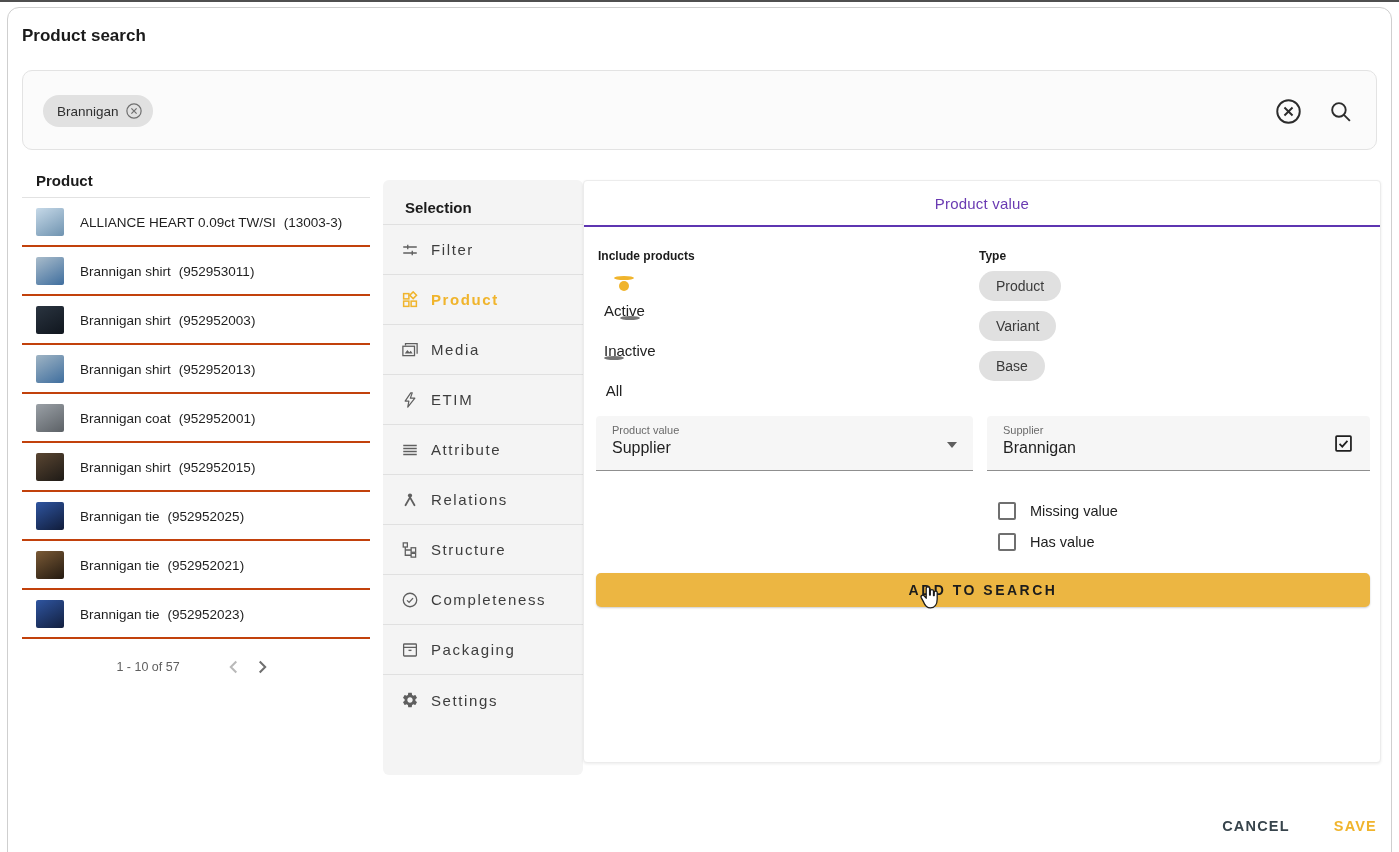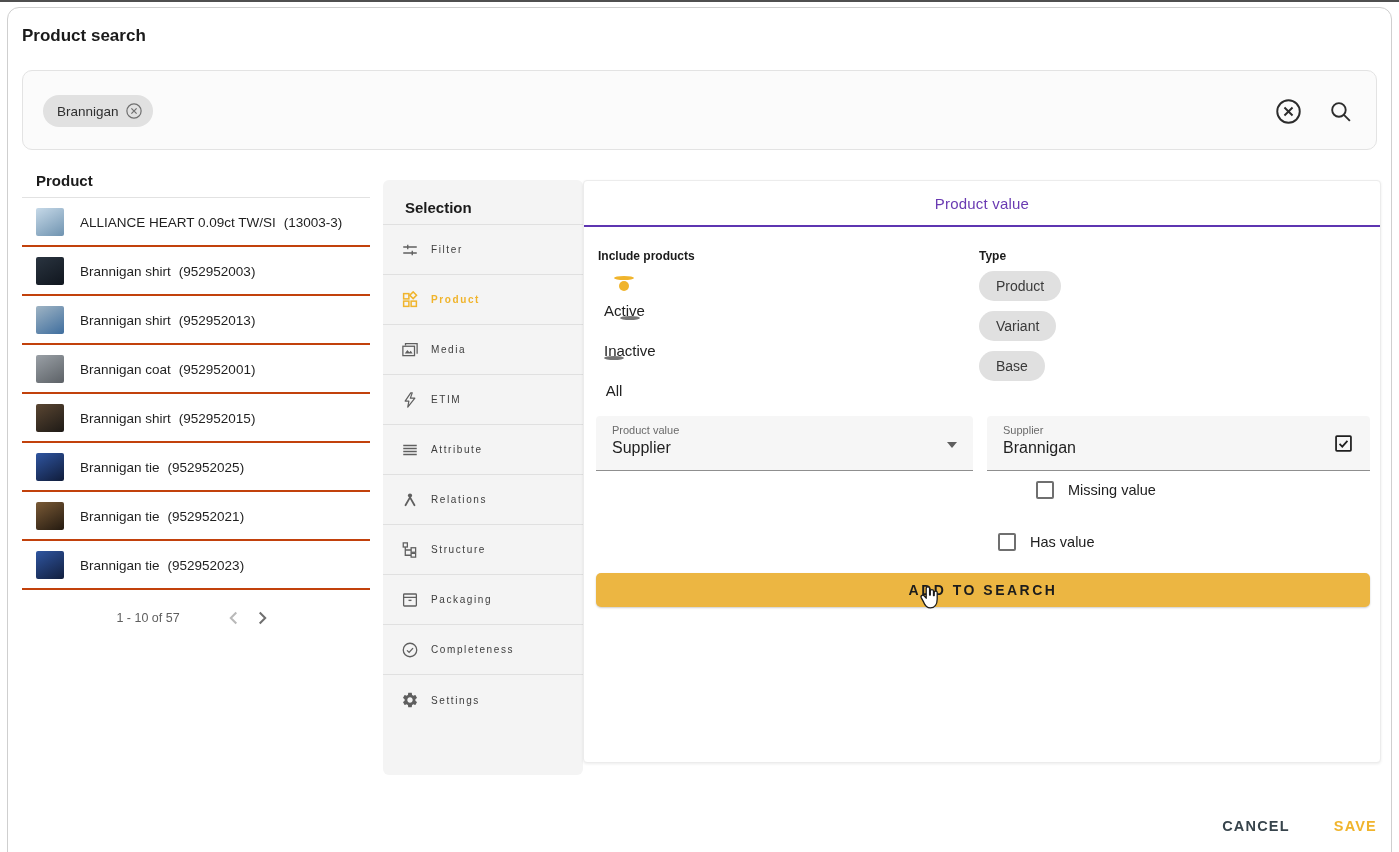--- a/index.html
+++ b/index.html
@@ -36,21 +36,21 @@
   .pg-btn { width:28px; height:28px; display:flex; align-items:center; justify-content:center; cursor:pointer; }
 
   
   .sidebar { position:absolute; left:383px; top:180px; width:200px; height:595px;
     background:#f4f4f4; border-radius:6px;text-align:right; }
   .sidebar-header { height:45px; display:flex; align-items:flex-end; padding:0 0 8px 22px;
     font-size:15px; font-weight:bold; color:#1b1b1b; border-bottom:1px solid #e0e0e0; }
   .side-item { height:50px; display:flex; align-items:center; gap:12px; padding-left:18px;
     border-bottom:1px solid #e0e0e0; cursor:pointer; }
   .side-item:last-child { border-bottom:none; }
-  .side-item .lbl { font-size:10px; font-weight:500; letter-spacing:1.6px; color:#3d3d3d; }
+  .side-item .lbl { font-size:15px; font-weight:500; letter-spacing:1.6px; color:#3d3d3d; }
   .side-item svg { flex:0 0 18px; }
   .side-item.active .lbl { color:var(--accent,#f0b42c); font-weight:bold; }
 
   
   .panel { position:absolute; left:583px; top:180px; width:798px; height:583px; background:#fff;
     border:1px solid #ececec; border-radius:4px; box-shadow:0 1px 3px rgba(0,0,0,.08); }
   .tab-bar { position:absolute; left:0; top:0; width:100%; height:46px; display:flex;
     align-items:center; justify-content:center; border-bottom:2px solid var(--purple,#5e35b1); cursor:pointer; }
   .tab-label { font-size:15px; font-weight:500; letter-spacing:.2px; color:#6a3ab2; }
 
@@ -122,20 +122,24 @@
 </div>
 
 <div class="product-col">
   <div class="product-header">Product</div>
 
   <div class="product-row">
     <div class="thumb" style="background: linear-gradient(150deg, rgb(198, 217, 232), rgb(111, 147, 176));"></div>
     <div><span class="prod-name">ALLIANCE HEART 0.09ct TW/SI</span><span class="prod-code">(13003-3)</span></div>
   </div>
   <div class="product-row">
+    <div class="thumb" style="background: linear-gradient(150deg, rgb(169, 188, 203), rgb(63, 110, 158));"></div>
+    <div><span class="prod-name">Brannigan shirt</span><span class="prod-code">(952953011)</span></div>
+  </div>
+  <div class="product-row">
     <div class="thumb" style="background: linear-gradient(150deg, rgb(42, 52, 64), rgb(16, 22, 30));"></div>
     <div><span class="prod-name">Brannigan shirt</span><span class="prod-code">(952952003)</span></div>
   </div>
   <div class="product-row">
     <div class="thumb" style="background: linear-gradient(150deg, rgb(159, 180, 196), rgb(63, 110, 158));"></div>
     <div><span class="prod-name">Brannigan shirt</span><span class="prod-code">(952952013)</span></div>
   </div>
   <div class="product-row">
     <div class="thumb" style="background: linear-gradient(150deg, rgb(154, 160, 166), rgb(92, 97, 102));"></div>
     <div><span class="prod-name">Brannigan coat</span><span class="prod-code">(952952001)</span></div>
@@ -230,33 +234,33 @@
       <rect x="3" y="2.5" width="5.5" height="5.5" fill="none" stroke="#5f5f5f" stroke-width="1.7"></rect>
       <rect x="13.5" y="9" width="6" height="6" fill="none" stroke="#5f5f5f" stroke-width="1.7"></rect>
       <rect x="13.5" y="16.5" width="6" height="5" fill="none" stroke="#5f5f5f" stroke-width="1.7"></rect>
       <path d="M5.7 8 V12 H13.5 M5.7 12 V19 H13.5" fill="none" stroke="#5f5f5f" stroke-width="1.7"></path>
     </svg>
     <span class="lbl">Structure</span>
   </div>
 
   <div class="side-item">
     <svg width="18" height="18" viewBox="0 0 24 24">
+      <circle cx="12" cy="12" r="9" fill="none" stroke="#5f5f5f" stroke-width="1.7"></circle>
+      <path d="M8 12.5 L10.8 15.2 L16 9.5" fill="none" stroke="#5f5f5f" stroke-width="1.8"></path>
+    </svg>
+    <span class="lbl">Completeness</span>
+  </div>
+
+  <div class="side-item">
+    <svg width="18" height="18" viewBox="0 0 24 24">
       <rect x="3.5" y="4" width="17" height="16" rx="1" fill="none" stroke="#5f5f5f" stroke-width="1.7"></rect>
       <path d="M3.5 8.5 H20.5" stroke="#5f5f5f" stroke-width="1.7"></path>
       <path d="M10 12.5 H14" stroke="#5f5f5f" stroke-width="1.8"></path>
     </svg>
     <span class="lbl">Packaging</span>
-  </div>
-
-  <div class="side-item">
-    <svg width="18" height="18" viewBox="0 0 24 24">
-      <circle cx="12" cy="12" r="9" fill="none" stroke="#5f5f5f" stroke-width="1.7"></circle>
-      <path d="M8 12.5 L10.8 15.2 L16 9.5" fill="none" stroke="#5f5f5f" stroke-width="1.8"></path>
-    </svg>
-    <span class="lbl">Completeness</span>
   </div>
 
   <div class="side-item">
     <svg width="18" height="18" viewBox="0 0 24 24">
       <path fill="#5f5f5f" d="M19.14,12.94c0.04-0.3,0.06-0.61,0.06-0.94c0-0.32-0.02-0.64-0.07-0.94l2.03-1.58c0.18-0.14,0.23-0.41,0.12-0.61 l-1.92-3.32c-0.12-0.22-0.37-0.29-0.59-0.22l-2.39,0.96c-0.5-0.38-1.03-0.7-1.62-0.94L14.4,2.81c-0.04-0.24-0.24-0.41-0.48-0.41 h-3.84c-0.24,0-0.43,0.17-0.47,0.41L9.25,5.35C8.66,5.59,8.12,5.92,7.63,6.29L5.24,5.33c-0.22-0.08-0.47,0-0.59,0.22L2.74,8.87 C2.62,9.08,2.66,9.34,2.86,9.48l2.03,1.58C4.84,11.36,4.8,11.69,4.8,12s0.02,0.64,0.07,0.94l-2.03,1.58 c-0.18,0.14-0.23,0.41-0.12,0.61l1.92,3.32c0.12,0.22,0.37,0.29,0.59,0.22l2.39-0.96c0.5,0.38,1.03,0.7,1.62,0.94l0.36,2.54 c0.05,0.24,0.24,0.41,0.48,0.41h3.84c0.24,0,0.44-0.17,0.47-0.41l0.36-2.54c0.59-0.24,1.13-0.56,1.62-0.94l2.39,0.96 c0.22,0.08,0.47,0,0.59-0.22l1.92-3.32c0.12-0.22,0.07-0.47-0.12-0.61L19.14,12.94z M12,15.6c-1.98,0-3.6-1.62-3.6-3.6 s1.62-3.6,3.6-3.6s3.6,1.62,3.6,3.6S13.98,15.6,12,15.6z"></path>
     </svg>
     <span class="lbl">Settings</span>
   </div>
 </div>
 
@@ -293,21 +297,21 @@
 
   <div class="field" style="left:403px; top:235px; width:383px;">
     <div class="field-label">Supplier</div>
     <div class="field-value">Brannigan</div>
     <svg class="field-check" width="21" height="21" viewBox="0 0 24 24">
       <rect x="3.5" y="3.5" width="17" height="17" rx="1" fill="none" stroke="#1f1f1f" stroke-width="2"></rect>
       <path d="M7.5 12.5 L10.6 15.6 L16.5 9" fill="none" stroke="#1f1f1f" stroke-width="2"></path>
     </svg>
   </div>
 
-  <div class="check-row" style="top:299px;margin-left:38px;">
+  <div class="check-row" style="top:320px;">
     <span class="checkbox"></span>
     <span class="check-label">Missing value</span>
   </div>
   <div class="check-row" style="top:351px;">
     <span class="checkbox"></span>
     <span class="check-label">Has value</span>
   </div>
 
   <button class="add-btn">ADD TO SEARCH</button>
 </div>

